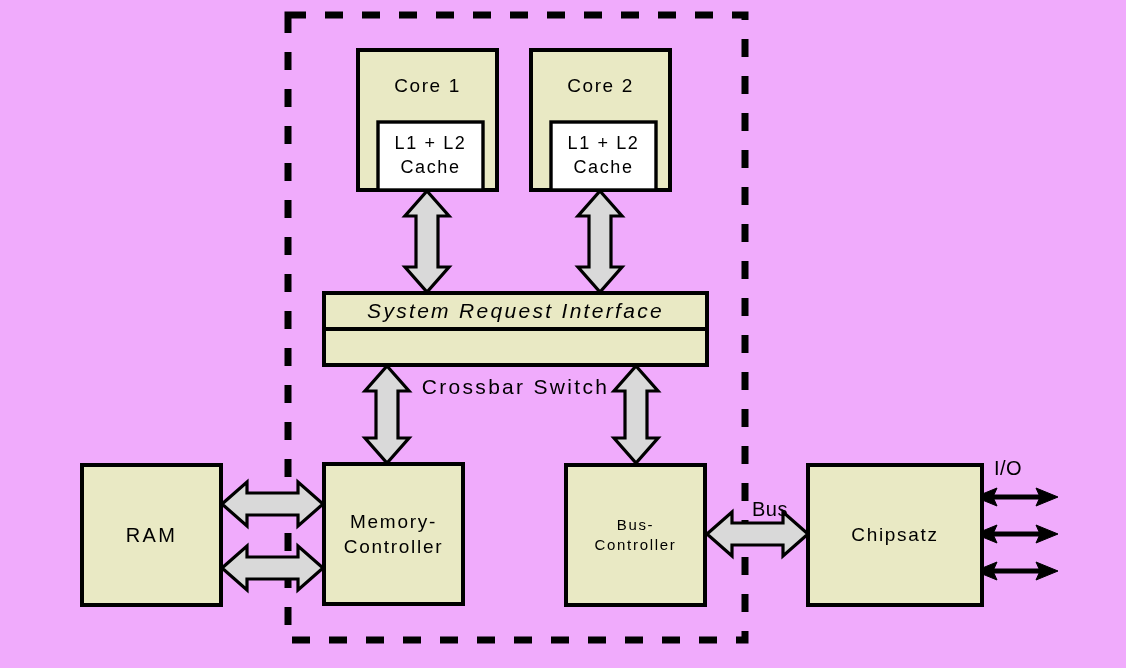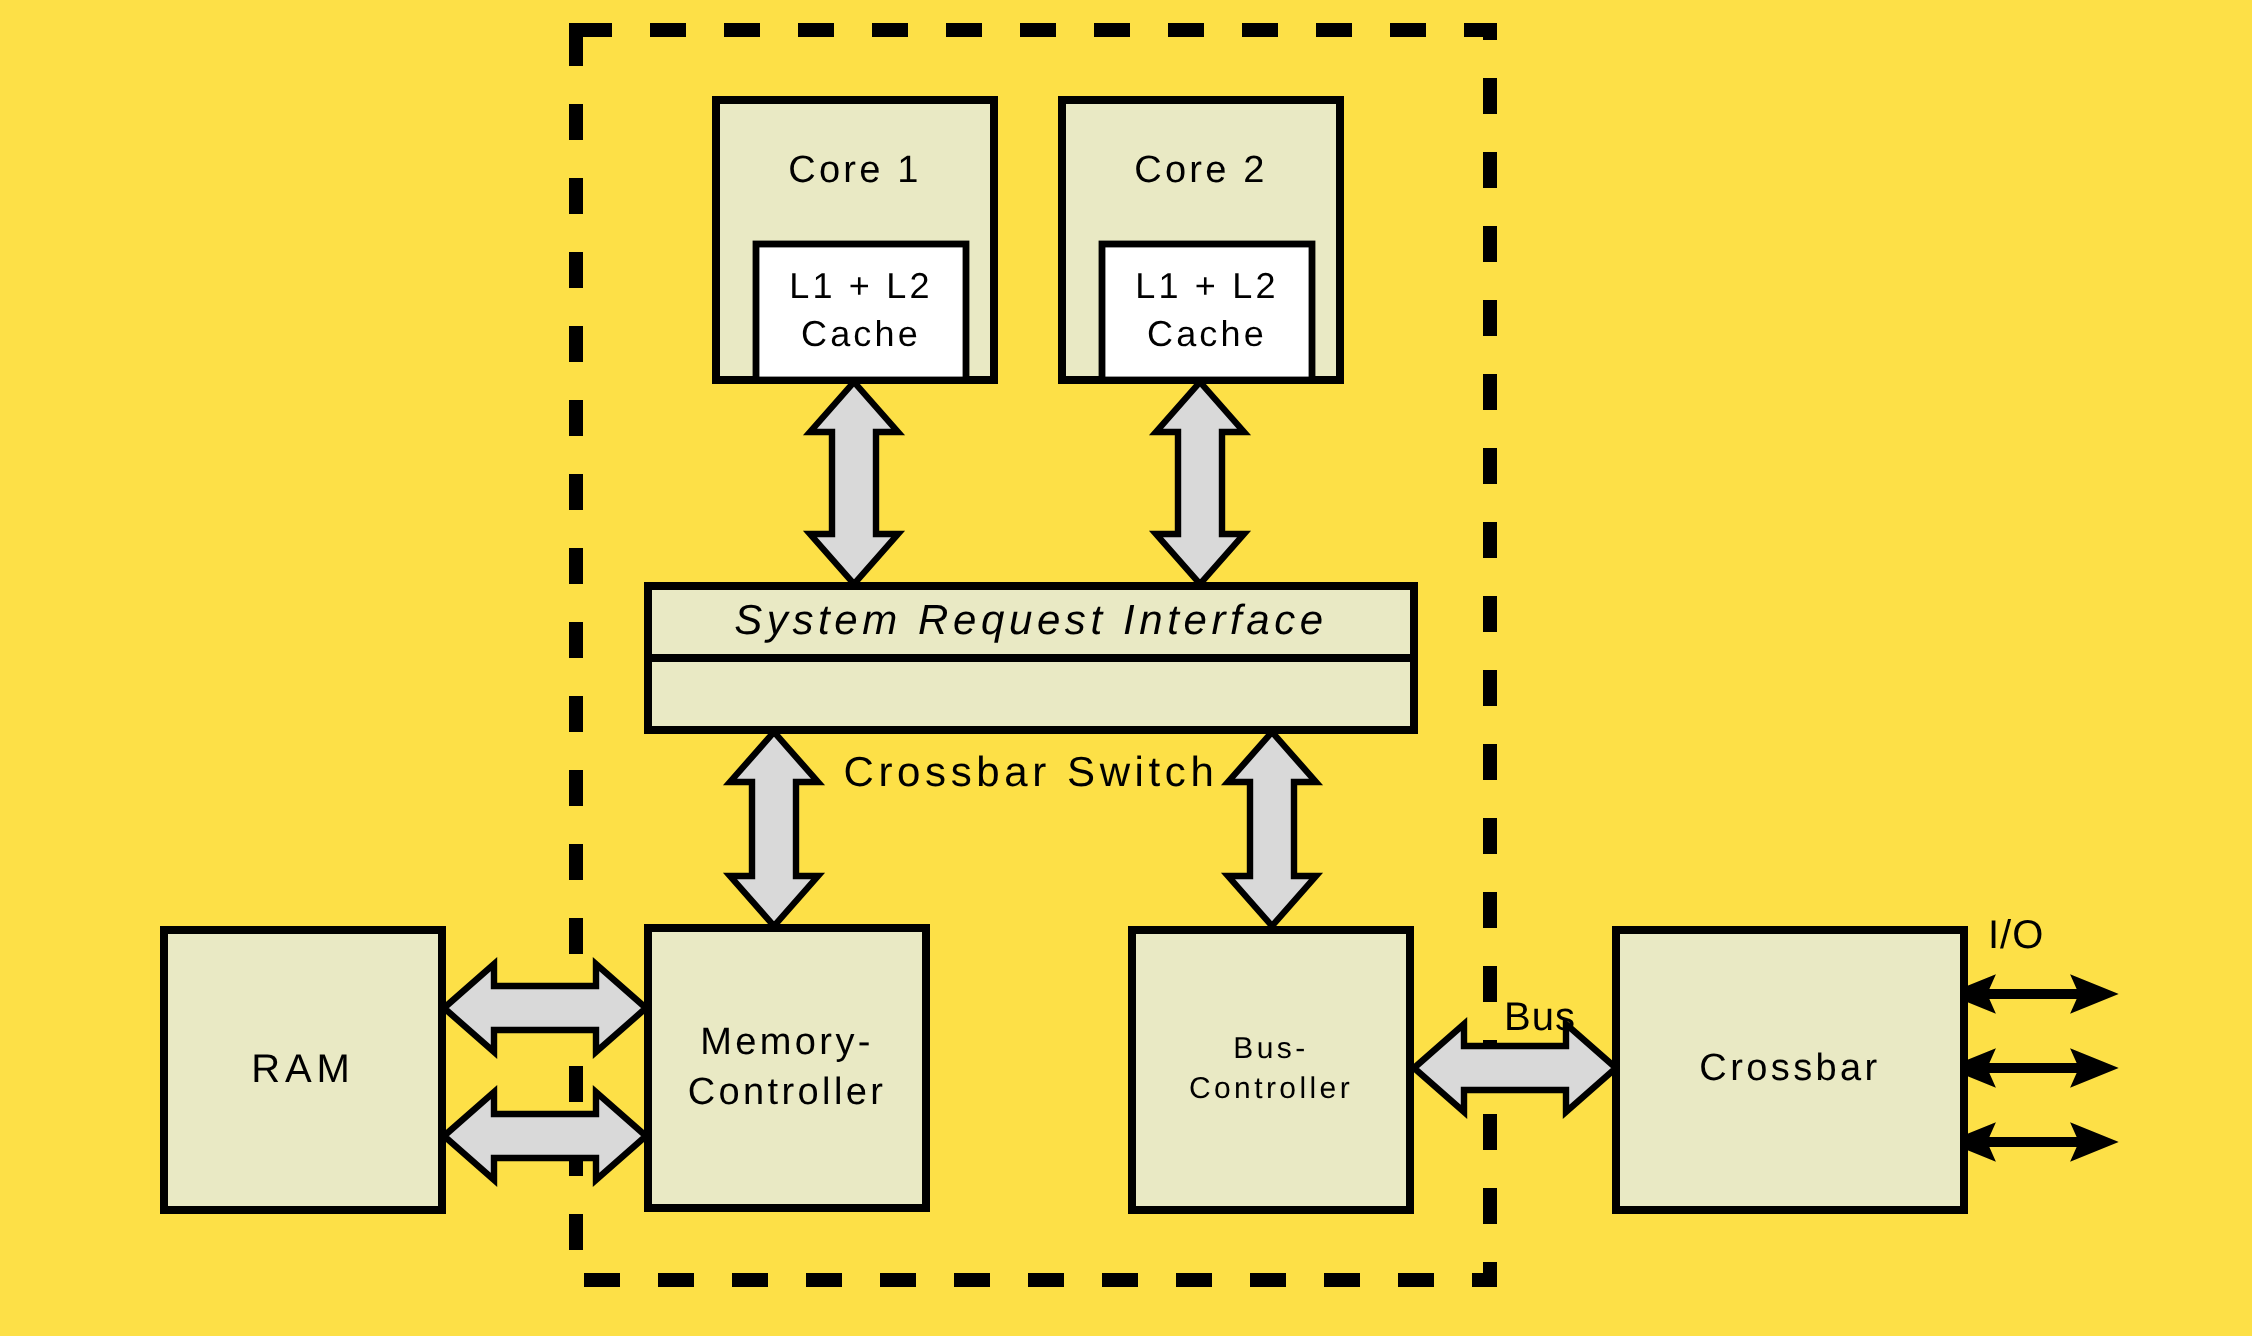--- a/index.html
+++ b/index.html
@@ -4,21 +4,21 @@
 <style>
   html, body {
     margin: 0;
     padding: 0;
     background: #ffffff;
   }
   #canvas {
     position: relative;
     width: 1126px;
     height: 668px;
-    background: #fde047;
+    background: #f0abfc;
     font-family: "Liberation Sans", sans-serif;
     overflow: hidden;
   }
   svg.layer {
     position: absolute;
     left: 0;
     top: 0;
     width: 1126px;
     height: 668px;
   }
@@ -109,19 +109,19 @@
   <div class="box-label" style="left:324px; top:329px; width:383px; height:36px; font-size:21px; letter-spacing:2.3px;margin-top:40px;">Crossbar Switch</div>
 
   <div class="box-label" style="left:82px; top:465px; width:139px; height:140px; font-size:20px; letter-spacing:2.4px;">RAM</div>
 
   <div class="box-label" style="left:318px; top:464px; width:151px; height:140px; font-size:19px; letter-spacing:1.7px;">Memory-
 Controller</div>
 
   <div class="box-label" style="left:560px; top:465px; width:151px; height:140px; font-size:15px; letter-spacing:1.7px;">Bus-
 Controller</div>
 
-  <div class="box-label" style="left:808px; top:465px; width:174px; height:140px; font-size:19px; letter-spacing:1.7px;">Crossbar</div>
+  <div class="box-label" style="left:808px; top:465px; width:174px; height:140px; font-size:19px; letter-spacing:1.7px;">Chipsatz</div>
 
   <div class="free-label" style="left:752px; top:498px; font-size:20px;">Bus</div>
 
   <div class="free-label" style="left:994px; top:457px; font-size:20px;">I/O</div>
 
 </div>
 
 </body></html>

